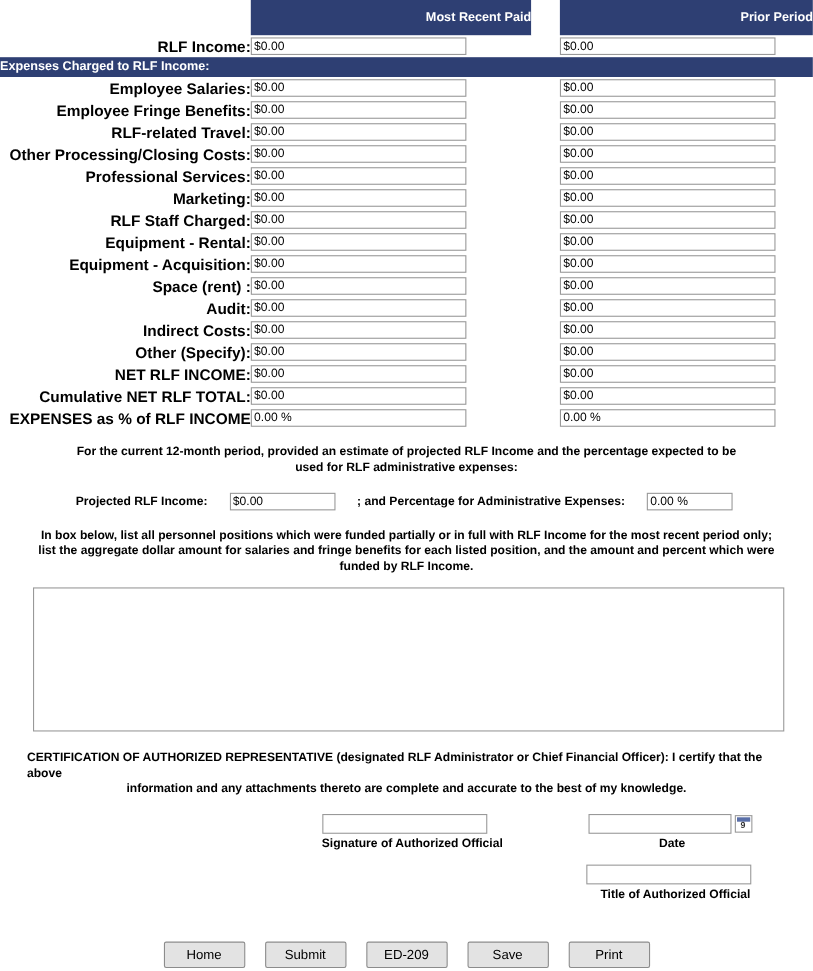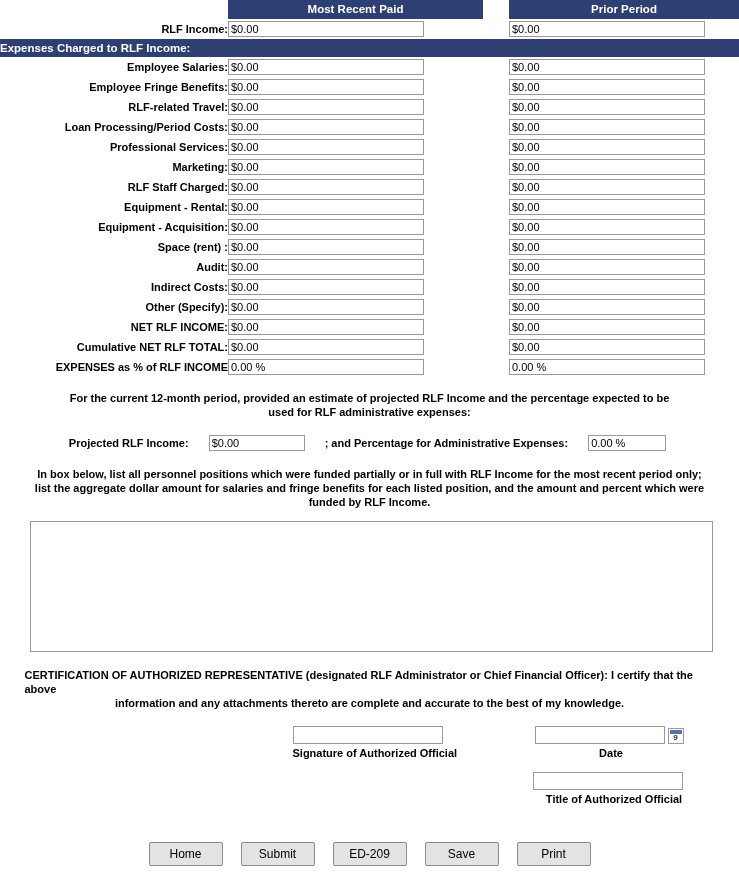--- a/index.html
+++ b/index.html
@@ -20,41 +20,41 @@
   .col-label { width: 228px; }
   .col-a { width: 255px; }
   .col-gap { width: 26px; }
   .col-b { width: 230px; }
 
   .hdr {
     background: #2e3f73;
     color: #ffffff;
     font-weight: bold;
     font-size: 11.5px;
-    text-align: center;
-    height: 19px;
+    text-align: right;
+    height: 32px;
     line-height: 19px;
   }
   .hdr-blank { background: #ffffff; height: 19px; }
 
   .section-bar {
     background: #2e3f73;
     color: #ffffff;
     font-weight: bold;
     font-size: 11.5px;
     height: 18px;
     line-height: 18px;
     padding-left: 6px;
     text-align: left;
   }
 
   .rowlabel {
     text-align: right;
     font-weight: bold;
-    font-size: 11px;
+    font-size: 14px;
     padding-right: 4px;
     white-space: nowrap;
   }
 
   .cellpad { height: 20px; }
 
   input.fld {
     border: 1px solid #999999;
     background: #ffffff;
     font-family: "Liberation Sans", sans-serif;
@@ -223,21 +223,21 @@
       <td></td>
       <td><input class="fld fld-b" value="$0.00" style=""></td>
     </tr>
     <tr class="cellpad">
       <td class="rowlabel">RLF-related Travel:</td>
       <td><input class="fld fld-a" value="$0.00" style=""></td>
       <td></td>
       <td><input class="fld fld-b" value="$0.00" style=""></td>
     </tr>
     <tr class="cellpad">
-      <td class="rowlabel">Loan Processing/Period Costs:</td>
+      <td class="rowlabel">Other Processing/Closing Costs:</td>
       <td><input class="fld fld-a" value="$0.00" style=""></td>
       <td></td>
       <td><input class="fld fld-b" value="$0.00" style=""></td>
     </tr>
     <tr class="cellpad">
       <td class="rowlabel">Professional Services:</td>
       <td><input class="fld fld-a" value="$0.00" style=""></td>
       <td></td>
       <td><input class="fld fld-b" value="$0.00" style=""></td>
     </tr>

